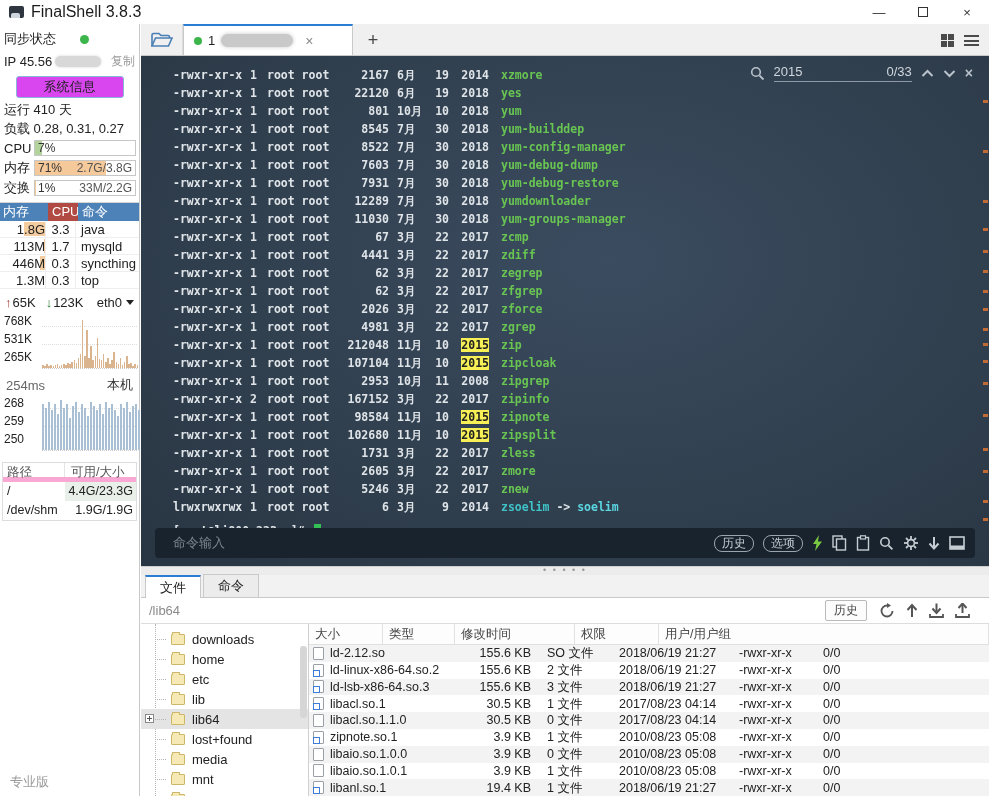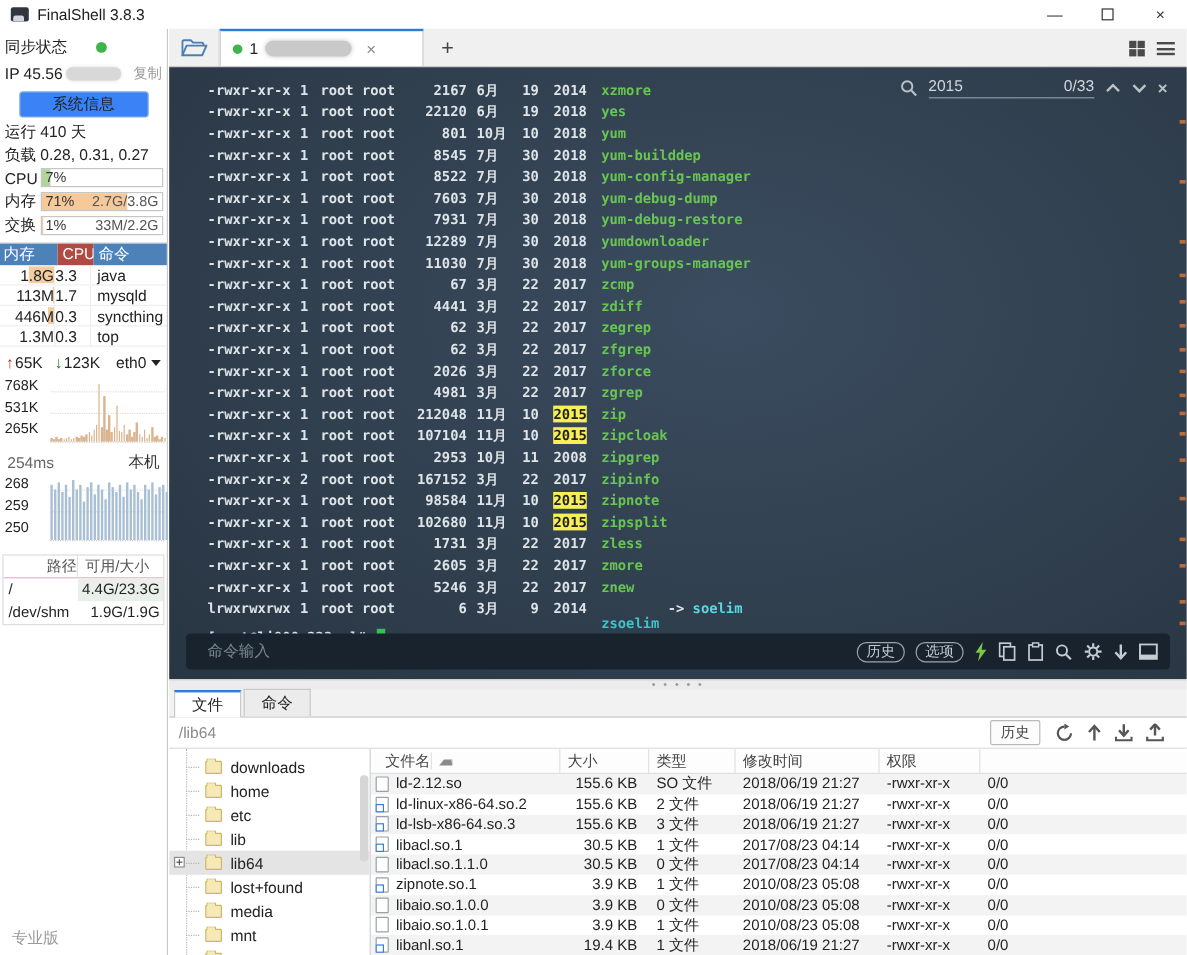--- a/index.html
+++ b/index.html
@@ -3,69 +3,69 @@
 <meta charset="utf-8">
 <style>
   * { margin:0; padding:0; box-sizing:border-box; }
   html,body { width:989px; height:796px; overflow:hidden; }
   body { font-family:"Liberation Sans","DejaVu Sans",sans-serif; font-size:13px; color:#222; background:#fff; position:relative; }
 
   
   .titlebar { position:absolute; left:0; top:0; width:989px; height:24px; background:#fff; display:flex; align-items:center; }
   .logo { width:15px; height:12px; background:#2f3640; border-radius:2px; margin:0 7px 0 9px; position:relative; overflow:hidden; }
   .logo::after { content:""; position:absolute; left:2px; bottom:0; width:9px; height:5px; background:#cfd6dd; border-radius:2px 2px 0 0; }
-  .win-title { font-size:13px; color:#1c1c1c; }
+  .win-title { font-size:16px; color:#1c1c1c; }
   .win-controls { margin-left:auto; display:flex; }
   .win-btn { width:44px; height:24px; display:flex; align-items:center; justify-content:center; color:#333; font-size:13px; cursor:default; }
   .win-max-glyph { width:10px; height:10px; border:1px solid #333; display:inline-block; }
 
   
   .sidebar { position:absolute; left:0; top:24px; width:140px; height:772px; background:#fff; border-right:1px solid #c9c9c9; font-size:13px; }
   .sb-row { display:flex; align-items:center; padding:0 4px; }
   .sync { height:22px; margin-top:4px; }
   .dot-green { width:9px; height:9px; border-radius:50%; background:#3cb54a; margin-left:24px; }
   .ip-row { height:22px; }
   .blur-pill { height:11px; background:#d8d8d8; border-radius:6px; box-shadow:0 0 3px #d8d8d8; }
   .copy-link { margin-left:auto; color:#9a9a9a; font-size:12px; }
-  .sysinfo-btn { display:block; margin:4px auto 2px; width:108px; height:22px; line-height:20px; text-align:center; background:#3b82f6; border:1px solid #88b6d8; border-radius:3px; color:#222; font-size:13px; }
+  .sysinfo-btn { display:block; margin:4px auto 2px; width:108px; height:22px; line-height:20px; text-align:center; background:#d946ef; border:1px solid #88b6d8; border-radius:3px; color:#222; font-size:13px; }
   .stat-line { padding:1px 4px; height:19px; line-height:18px; white-space:nowrap; }
   .meter-row { display:flex; align-items:center; padding:1px 3px 1px 4px; height:20px; }
   .meter-label { width:30px; }
   .meter { flex:1; height:16px; border:1px solid #c6c6c6; background:#fff; position:relative; font-size:12px; }
   .meter-fill { position:absolute; left:0; top:0; bottom:0; }
   .meter-txt { position:absolute; left:3px; top:0; line-height:14px; color:#333; }
   .meter-val { position:absolute; right:3px; top:0; line-height:14px; color:#555; }
 
   .proc-table { margin-top:4px; border-top:1px solid #d5d5d5; font-size:13px; }
   .proc-head { display:flex; color:#fff; height:18px; line-height:18px; }
   .proc-head .h-mem { width:48px; padding-left:3px; }
   .proc-head .h-cpu { width:30px; padding-left:4px; }
   .proc-head .h-cmd { flex:1; padding-left:4px; }
   .proc-row { display:flex; height:17px; line-height:17px; border-bottom:1px solid #eee; }
   .p-mem { width:45px; text-align:right; position:relative; }
   .p-mem i { position:absolute; right:0; top:1px; bottom:1px; background:#f3cda0; z-index:0; font-style:normal; }
   .p-mem b { position:relative; z-index:1; font-weight:normal; }
-  .p-cpu { width:30px; text-align:left; border-left:1px solid #eee; }
+  .p-cpu { width:30px; text-align:center; border-left:1px solid #eee; }
   .p-cmd { flex:1; padding-left:5px; border-left:1px solid #eee; }
 
   .net-row { display:flex; align-items:center; height:20px; margin-top:3px; padding:0 5px; font-size:13px; }
   .arr-up { color:#a53a2c; font-weight:bold; margin-right:1px; }
   .arr-dn { color:#2e7d32; font-weight:bold; margin:0 1px 0 10px; }
   .iface { margin-left:auto; display:flex; align-items:center; }
   .caret-dn { width:0; height:0; border-left:4px solid transparent; border-right:4px solid transparent; border-top:5px solid #222; margin-left:4px; }
   .graph { position:relative; height:58px; margin:0 2px 0 2px; }
   .graph .ylab { position:absolute; left:2px; font-size:12px; color:#222; }
   .bars { position:absolute; left:40px; right:0; bottom:1px; top:0; border-bottom:1px dotted #ccc; }
   .bars .grid { position:absolute; left:0; right:0; border-top:1px dotted #ddd; }
   .bars i { position:absolute; bottom:0; width:2px; }
   .ping-head { display:flex; padding:0 6px; height:18px; align-items:center; margin-top:6px; }
   .ping-ms { color:#666; } .ping-host { margin-left:auto; color:#333; }
 
   .disk-table { margin:10px 2px 0 2px; border:1px solid #ddd; font-size:12.5px; }
-  .disk-head { display:flex; height:19px; line-height:19px; color:#555; border-bottom:1px solid #f9a8d4;text-align:right; }
+  .disk-head { display:flex; height:19px; line-height:19px; color:#555; border-bottom:5px solid #f9a8d4; }
   .disk-head span:first-child { width:62px; padding-left:4px; border-right:1px solid #e4e4e4; }
   .disk-head span:last-child { padding-left:6px; }
   .disk-row { display:flex; height:19px; line-height:19px; }
   .d-path { width:62px; padding-left:4px; }
   .d-size { flex:1; text-align:right; padding-right:3px; }
   .d-size.first { background:#e9efe9; }
   .edition { position:absolute; left:10px; bottom:5px; color:#9a9a9a; font-size:13px; }
 
   
   .main { position:absolute; left:141px; top:24px; width:848px; height:772px; }
@@ -90,21 +90,21 @@
   .tl { display:flex; height:18px; line-height:18px; white-space:pre; }
   .t-perm { width:72px; }
   .t-ln { width:12px; text-align:right; }
   .t-own { width:64px; margin-left:10px; }
   .t-size { width:58px; text-align:right; }
   .t-mon { width:32px; margin-left:8px; }
   .t-day { width:20px; text-align:right; }
   .t-year { width:36px; text-align:right; margin-left:4px; }
   .t-year .hl { background:#f7ef56; color:#222; }
   .t-name { margin-left:12px; color:#69c552; }
-  .t-name.link { color:#3fc3c9;margin-top:12px; }
+  .t-name.link { color:#3fc3c9; }
   .t-arrow { color:#dfe4e8; } .t-target { color:#5bd7e2; }
   .prompt-line { display:flex; align-items:center; height:18px; margin-top:6px; }
   .cursor { width:7px; height:14px; background:#35c055; margin-left:9px; }
 
   .search-bar { position:absolute; right:16px; top:8px; display:flex; align-items:center; gap:9px; color:#c2cbd4; font-size:13px; }
   .search-field { display:flex; align-items:center; gap:8px; border-bottom:1px solid #8d99a6; padding-bottom:2px; }
   .search-q { width:105px; color:#cfd6dd; }
   .search-cnt { color:#cfd6dd; }
   .sbtn { color:#b9c2cb; font-weight:bold; font-size:12px; }
   .search-marks { position:absolute; right:1px; top:0; bottom:0; width:5px; }
@@ -589,25 +589,25 @@
               <span>mnt</span>
             </div>
             <div class="trow">
               <span class="folder"></span>
             </div>
           </div>
         <div class="tree-scroll"></div>
       </div>
       <div class="ftable">
         <div class="fhead">
-          <span class="h-name"><span>文件名</span><span class="sort-asc"></span></span>
           <span class="h-size">大小</span>
           <span class="h-type">类型</span>
           <span class="h-time">修改时间</span>
           <span class="h-perm">权限</span>
+          <span class="h-own">用户/用户组</span>
         </div>
         <div id="file-rows">
             <div class="frow">
               <span class="c-name">
                 <span class="ficon"></span>
                 <span>ld-2.12.so</span>
               </span>
               <span class="c-size">155.6 KB</span>
               <span class="c-type">SO 文件</span>
               <span class="c-time">2018/06/19 21:27</span>

